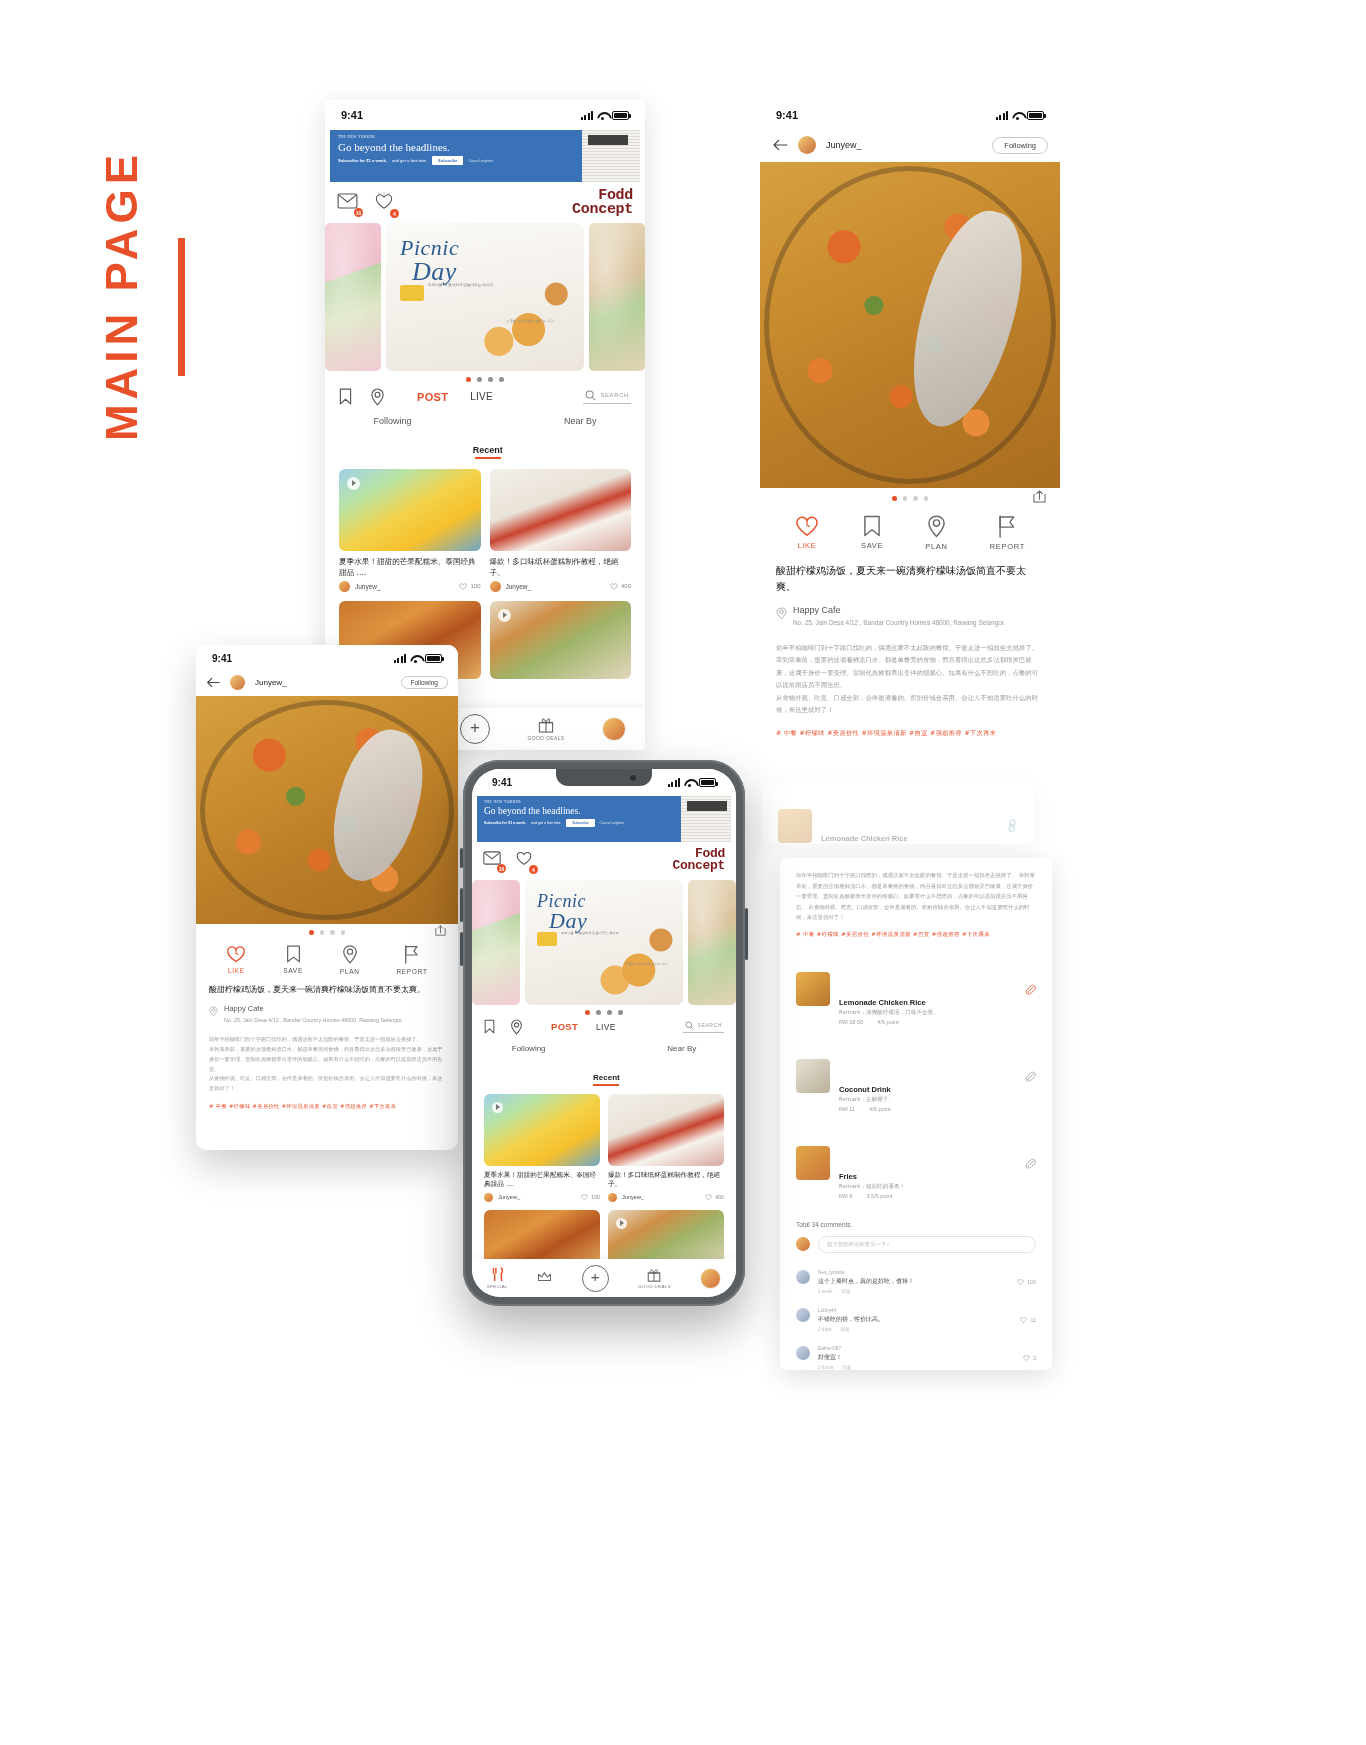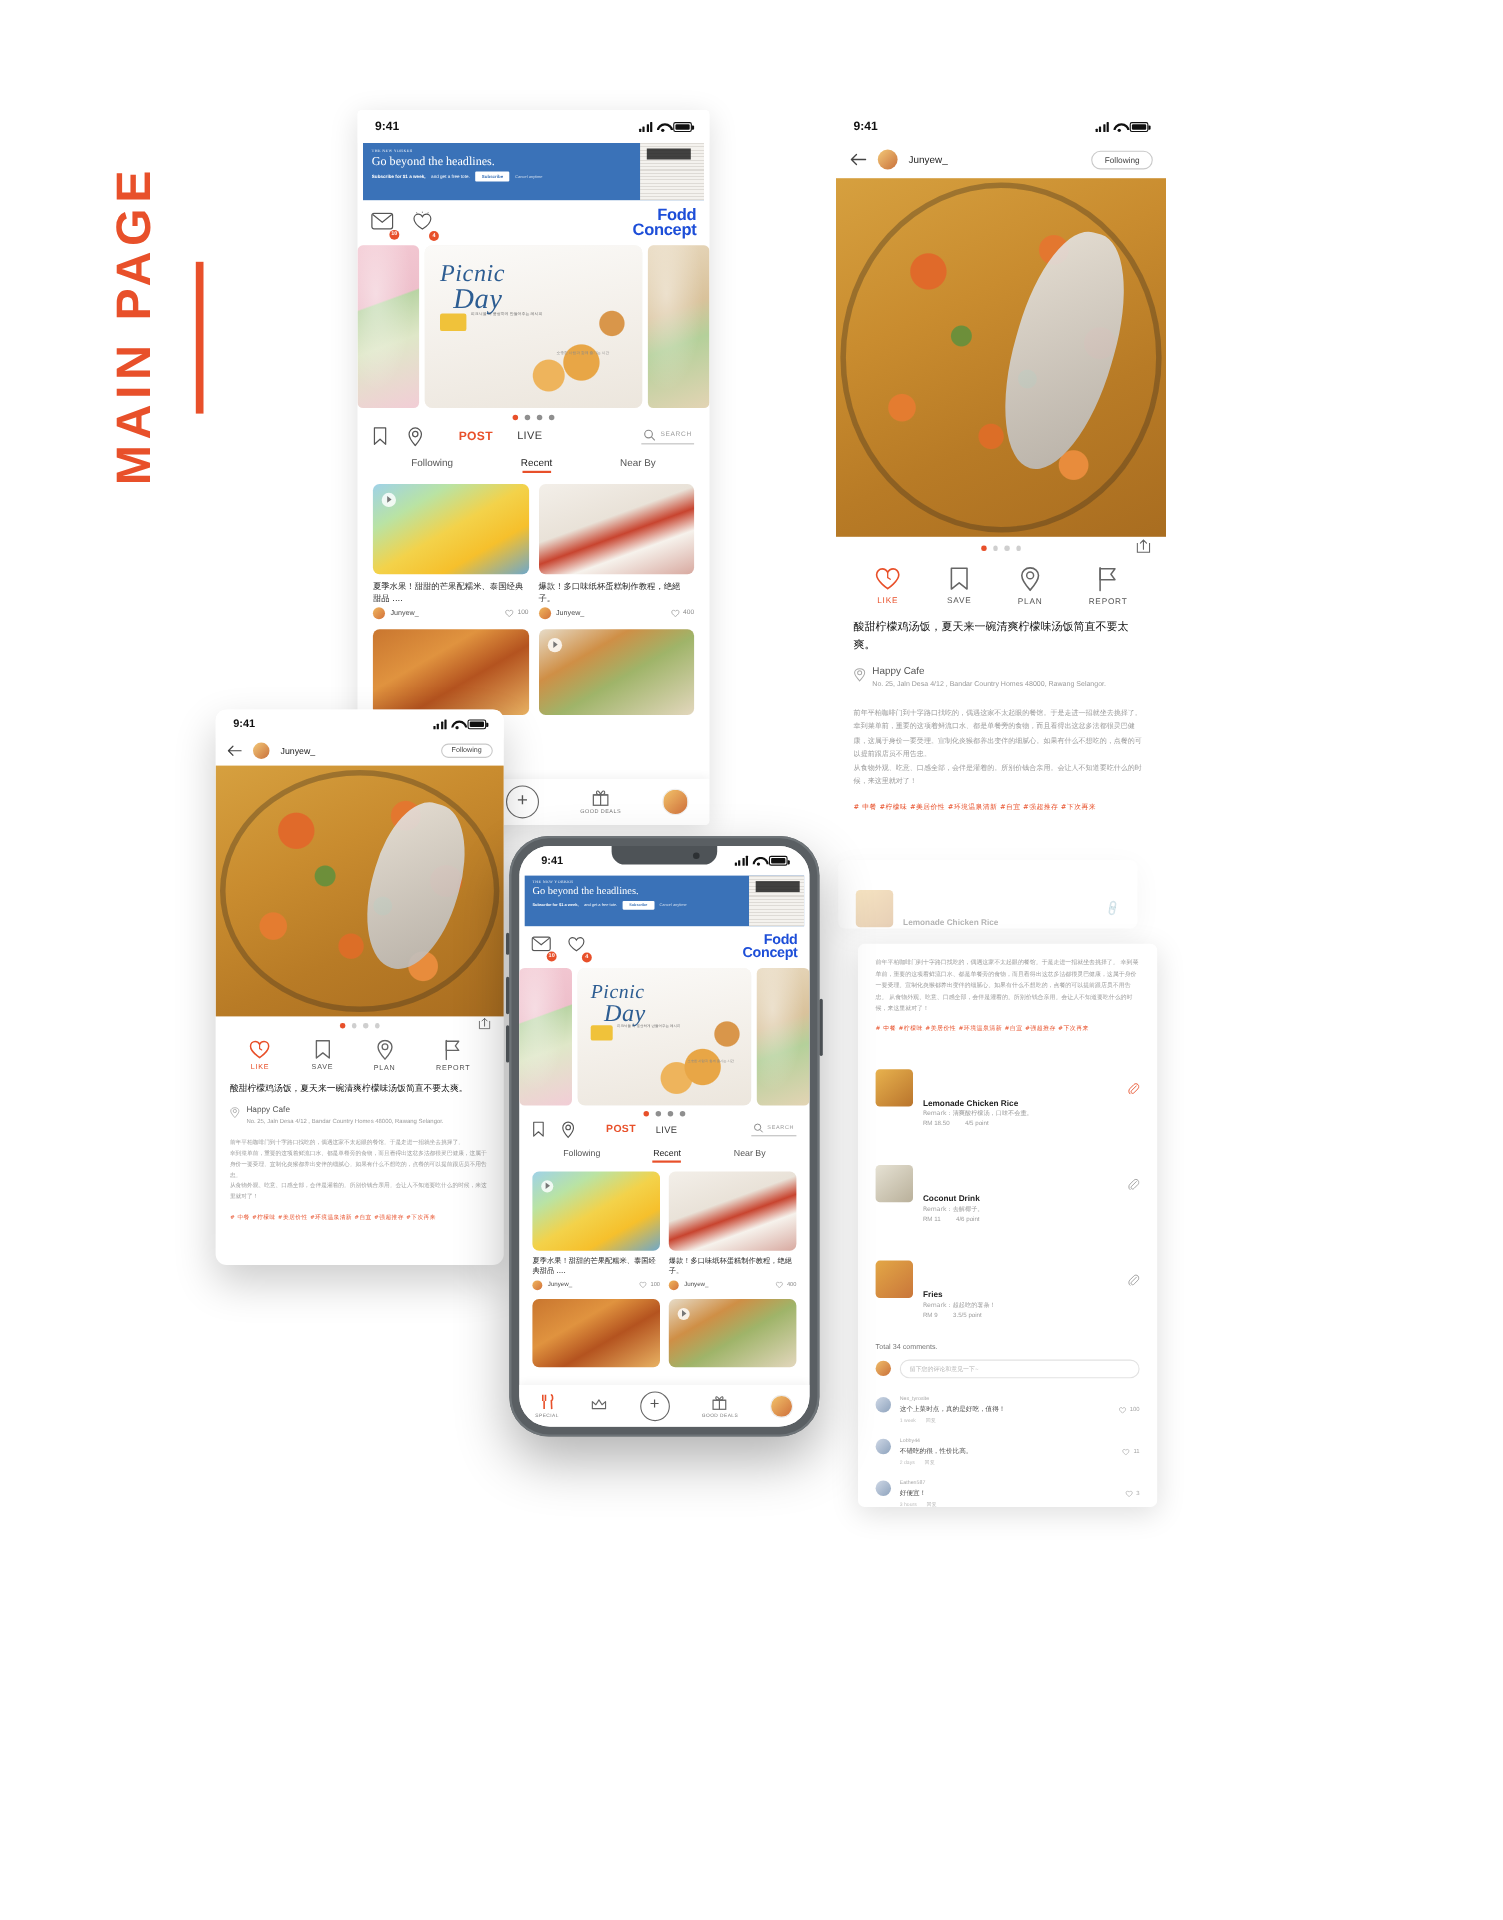--- a/index.html
+++ b/index.html
@@ -57,22 +57,22 @@
   .ad-img:after { content:""; position:absolute; left:6px; top:5px; width:40px; height:10px;
      background:#1a1a1a; opacity:.82; }
 
   
   .logobar { display:flex; align-items:center; justify-content:space-between; padding:7px 12px 5px; }
   .lb-icons { display:flex; gap:16px; align-items:center; }
   .icn { position:relative; }
   .badge { position:absolute; right:-5px; bottom:-4px; background:#E8502A; color:#fff;
     border-radius:50%; font-size:5px; width:9px; height:9px; display:flex;
     align-items:center; justify-content:center; font-weight:bold; }
-  .logo { text-align:right; line-height:.95; color:#1d4ed8; font-weight:bold;
-     font-family:Liberation Sans, sans-serif; font-size:15px; letter-spacing:-.3px; }
+  .logo { text-align:right; line-height:.95; color:#7f1d1d; font-weight:bold;
+     font-family:Liberation Mono, monospace; font-size:15px; letter-spacing:-.3px; }
 
   
   .carousel { display:flex; gap:5px; padding:3px 0 0 0; height:148px; align-items:stretch; }
   .car-side { width:56px; border-radius:5px; overflow:hidden; position:relative; }
   .car-main { flex:1; border-radius:7px; overflow:hidden; position:relative; background:#f6f4f1; }
   .car-l { background:linear-gradient(160deg,#f3c9d3 0%,#eebfcb 35%,#b9d4a4 36%,#dfe7c8 60%,#f2cdd6 100%); }
   .car-r { background:linear-gradient(160deg,#e8d9bf 0%,#d9c29b 40%,#b4d09a 60%,#e3d4b4 100%); }
   .car-l:after, .car-r:after { content:""; position:absolute; inset:0;
      background:radial-gradient(ellipse at 30% 30%,rgba(255,255,255,.45),transparent 60%); }
   .car-main-bg { position:absolute; inset:0;
@@ -98,21 +98,21 @@
   .ar-left { display:flex; gap:18px; align-items:center; }
   .ar-mid { display:flex; gap:22px; align-items:center; margin-left:18px;justify-content:center; }
   .ar-post { color:#E8502A; font-weight:bold; font-size:11px; letter-spacing:.3px; }
   .ar-live { color:#3b3b3b; font-size:10px; letter-spacing:.3px; }
   .searchbox { margin-left:auto; display:flex; align-items:center; gap:4px;
      border-bottom:1px solid #bdbdbd; padding:0 2px 2px; }
   .searchbox span { font-size:6px; color:#9a9a9a; letter-spacing:.6px; }
 
   .tabs { display:flex; justify-content:space-around; padding:10px 18px 6px; }
   .tab { font-size:9px; color:#555; position:relative; padding-bottom:4px; }
-  .tab.on { color:#1d1d1d; font-weight:normal; }
+  .tab.on { color:#1d1d1d; font-weight:bold;margin-top:29px; }
   .tab.on:after { content:""; position:absolute; left:50%; transform:translateX(-50%);
      bottom:0; width:26px; height:2px; background:#E8502A; }
 
   
   .feed { display:grid; grid-template-columns:1fr 1fr; gap:9px; padding:4px 14px 0; }
   .card { }
   .card-img { height:82px; border-radius:6px; position:relative; overflow:hidden; }
   .f1 { background:linear-gradient(150deg,#9fd2e8 0%,#b9e3a4 25%,#f3d24a 50%,#f6c02c 72%,#6fa8c9 100%); }
   .f2 { background:linear-gradient(160deg,#f3efe9 0%,#e9e2d8 40%,#c8442f 55%,#f6f2ec 70%,#d8a9a0 100%); }
   .f3 { background:linear-gradient(150deg,#c9762f 0%,#e0933f 35%,#b4531f 60%,#e8b263 100%); }

